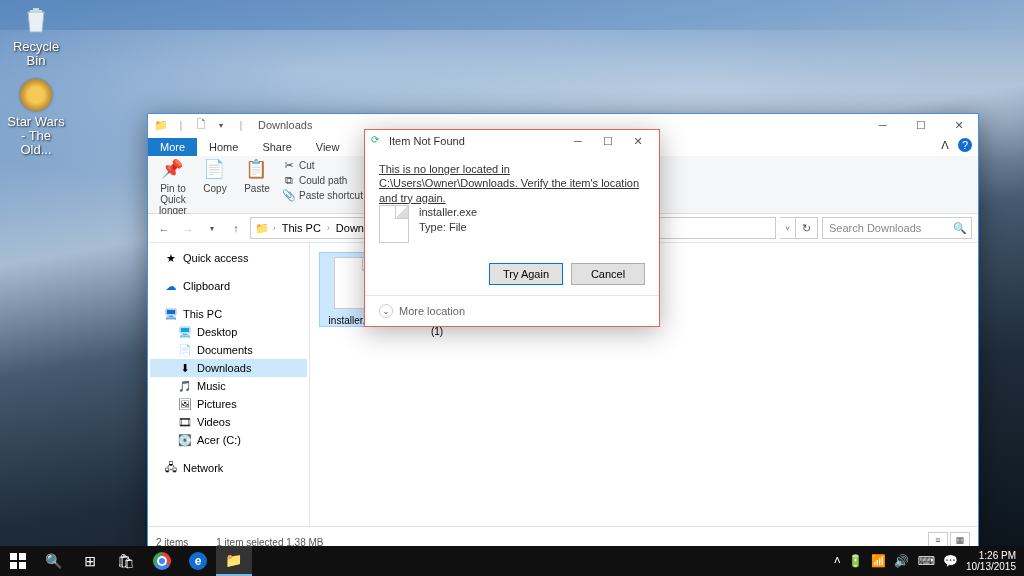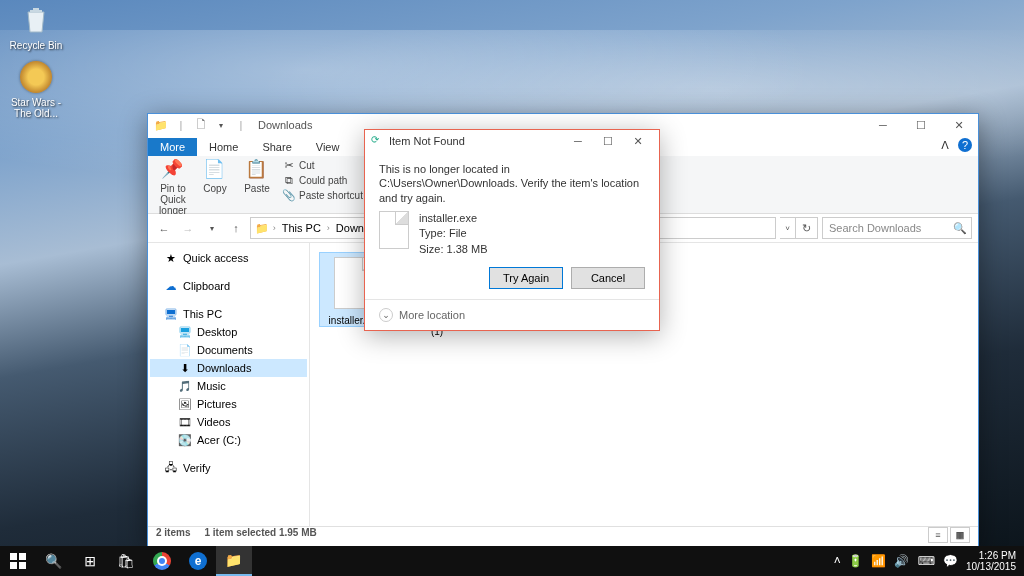--- a/index.html
+++ b/index.html
@@ -6,21 +6,21 @@
 body { width: 1024px; height: 576px; overflow: hidden; position: relative; background: linear-gradient(180deg, #4b7bb5 0%, #6692c5 25%, #8aa8c9 40%, #324459 60%, #1a2530 80%, #0d1419 100%); }
 
 
 .wallpaper { position: absolute; inset: 0; background: linear-gradient(170deg, #5a88bd 0%, #7ea3cc 20%, #a8bdd4 35%, #455a70 50%, #1f2c3a 70%, #0a1218 100%); z-index: 0; }
 .wallpaper::before { content: ''; position: absolute; top: 30px; left: 0; right: 0; height: 200px; background: radial-gradient(ellipse at 30% 20%, rgba(255,255,255,0.35), transparent 50%), radial-gradient(ellipse at 70% 30%, rgba(255,255,255,0.3), transparent 45%); }
 
 
 .desktop-icons { position: absolute; top: 2px; left: 6px; z-index: 1; }
 .desktop-icon { width: 60px; text-align: center; margin-bottom: 8px; cursor: pointer; }
 .desktop-icon .ico { width: 36px; height: 36px; margin: 0 auto 2px; display: flex; align-items: center; justify-content: center; }
-.desktop-icon .lbl { font-size: 10px; color: #fff; text-shadow: 1px 1px 2px rgba(0,0,0,0.8); line-height: 1.1; }
+.desktop-icon .lbl { font-size: 13px; color: #fff; text-shadow: 1px 1px 2px rgba(0,0,0,0.8); line-height: 1.1; }
 
 
 .explorer { position: absolute; left: 147px; top: 113px; width: 832px; height: 436px; background: #fff; border: 1px solid #4a90d9; box-shadow: 0 5px 25px rgba(0,0,0,0.4); z-index: 2; display: flex; flex-direction: column; }
 .titlebar { height: 22px; background: #fff; display: flex; align-items: center; padding-left: 4px; font-size: 11px; color: #555; }
 .titlebar .qat { display: flex; gap: 2px; margin-right: 8px; }
 .titlebar .qat span { width: 18px; height: 18px; display: flex; align-items: center; justify-content: center; font-size: 11px; }
 .titlebar .ttext { flex: 1; }
 .win-controls { display: flex; }
 .win-controls div { width: 38px; height: 22px; display: flex; align-items: center; justify-content: center; font-size: 11px; color: #555; }
 
@@ -65,40 +65,40 @@
 .nav-sub { padding-left: 28px; }
 .content { flex: 1; padding: 10px; display: flex; gap: 12px; align-items: flex-start; }
 .file-tile { width: 70px; text-align: center; font-size: 10px; cursor: pointer; }
 .file-tile.sel { background: #cce8ff; outline: 1px solid #99d1ff; }
 .file-tile .ficon { width: 60px; height: 60px; margin: 0 auto 2px; display:flex; align-items:center; justify-content:center; }
 .blank-file { width: 42px; height: 52px; background: #fff; border: 1px solid #ccc; position:relative; }
 .blank-file::before { content:''; position:absolute; top:0; right:0; width:12px; height:12px; background: linear-gradient(135deg, transparent 49%, #ddd 50%); border-left:1px solid #ccc; border-bottom:1px solid #ccc;}
 .swtor-icon { width:48px; height:48px; border-radius:50%; background: radial-gradient(circle, #f4c955 35%, #c0862e 70%, #7a4d15 100%); box-shadow: 0 0 3px rgba(0,0,0,0.4);}
 
 
-.statusbar { height: 22px; border-top: 1px solid #e0e0e0; display: flex; align-items: flex-start; padding: 0 8px; font-size: 10px; color: #555; gap: 14px; font-weight: bold; }
+.statusbar { height: 22px; border-top: 1px solid #e0e0e0; display: flex; align-items: flex-end; padding: 0 8px; font-size: 10px; color: #555; gap: 28px; }
 .statusbar .spacer { flex: 1; }
 .view-btns { display:flex; gap:2px;}
 .view-btns div{ width:20px; height:16px; border:1px solid #ccc; display:flex; align-items:center; justify-content:center; font-size:9px;}
 
 
 .dialog { position: absolute; left: 364px; top: 129px; width: 296px; background: #fff; border: 1px solid #e86450; box-shadow: 0 5px 25px rgba(0,0,0,0.3); z-index: 3; font-size: 11px; }
 .dlg-title { height: 22px; display: flex; align-items: center; padding: 0 6px; font-size: 11px; color: #333; }
 .dlg-title .dico { width: 14px; height: 14px; margin-right: 4px; font-size:10px; color:#2a8; }
 .dlg-title .dtext { flex: 1; }
 .dlg-title .dctls { display: flex; }
 .dlg-title .dctls div { width: 30px; height: 20px; display:flex; align-items:center; justify-content:center; color:#555; cursor:pointer; font-size:11px;}
 .dlg-body { padding: 10px 14px; color: #333; }
 .dlg-body .msg1 { margin-bottom: 10px; }
-.dlg-body .msg2 { margin-bottom: 6px; line-height: 1.3; }
+.dlg-body .msg2 { line-height: 1.3; text-decoration: underline; }
 .dlg-file { display: flex; gap: 8px; margin-bottom: 10px; }
 .dlg-file .dlg-ficon { width: 32px; height: 40px; }
 .dlg-file .details { line-height: 1.4; }
 .dlg-btns { display: flex; justify-content: flex-end; gap: 8px; margin-top: 6px; }
-.dlg-btns button { width: 74px; height: 22px; font-size: 11px; background: #e1e1e1; border: 1px solid #adadad; cursor: pointer; }
+.dlg-btns button { width: 74px; height: 22px; font-size: 11px; background: #e1e1e1; border: 1px solid #adadad; cursor: pointer; margin-top: 8px; }
 .dlg-btns button.primary { background: #e1e1e1; border: 1px solid #0078d7; }
 .dlg-more { border-top: 1px solid #e5e5e5; padding: 8px 14px; display:flex; align-items:center; gap:6px; color:#666;}
 .dlg-more .chev { width:14px; height:14px; border:1px solid #ccc; border-radius:50%; display:flex; align-items:center; justify-content:center; font-size:9px;}
 
 
 .taskbar { position: absolute; bottom: 0; left: 0; right: 0; height: 30px; background: #101010; display: flex; align-items: center; z-index: 5; }
 .task-item { width: 36px; height: 30px; display: flex; align-items: center; justify-content: center; color: #fff; cursor: pointer; font-size: 14px; }
 .task-item.active { background: #333; border-bottom: 2px solid #76b9ed; }
 .task-spacer { flex: 1; }
 .systray { display: flex; align-items: center; gap: 8px; color: #fff; font-size: 10px; padding-right: 8px; }
@@ -272,21 +272,21 @@
             <span>Videos</span>
           </div>
         <div class="nav-item nav-sub">
             <span class="nico">💽</span>
             <span>Acer (C:)</span>
           </div>
       </div>
       <div class="nav-group">
         <div class="nav-item">
             <span class="nico">🖧</span>
-            <span>Verify</span>
+            <span>Network</span>
           </div>
       </div>
     </div>
 
     <div class="content">
       <div class="file-tile sel">
         <div class="ficon">
             <div class="blank-file"></div>
           </div>
         <div>installer.exe</div>
@@ -295,21 +295,21 @@
         <div class="ficon">
             <div class="swtor-icon"></div>
           </div>
         <div>SWTOR_setup (1)</div>
       </div>
     </div>
   </div>
 
   <div class="statusbar">
     <span>2 items</span>
-    <span>1 item selected  1.95 MB</span>
+    <span>1 item selected  1.38 MB</span>
     <div class="spacer"></div>
     <div class="view-btns">
       <div>≡</div>
       <div>▦</div>
     </div>
   </div>
 </div>
 
 <div class="dialog">
   <div class="dlg-title">
@@ -323,21 +323,20 @@
   </div>
   <div class="dlg-body">
     <div class="msg2">This is no longer located in C:\Users\Owner\Downloads. Verify the item's location and try again.</div>
     <div class="dlg-file">
       <div class="dlg-ficon">
           <div class="blank-file" style="width:30px;height:38px;"></div>
         </div>
       <div class="details">
         <div>installer.exe</div>
         <div>Type: File</div>
-        <div>Size: 1.38 MB</div>
       </div>
     </div>
     <div class="dlg-btns">
       <button class="primary">Try Again</button>
       <button>Cancel</button>
     </div>
   </div>
   <div class="dlg-more">
     <span class="chev">⌄</span>
     <span>More location</span>

